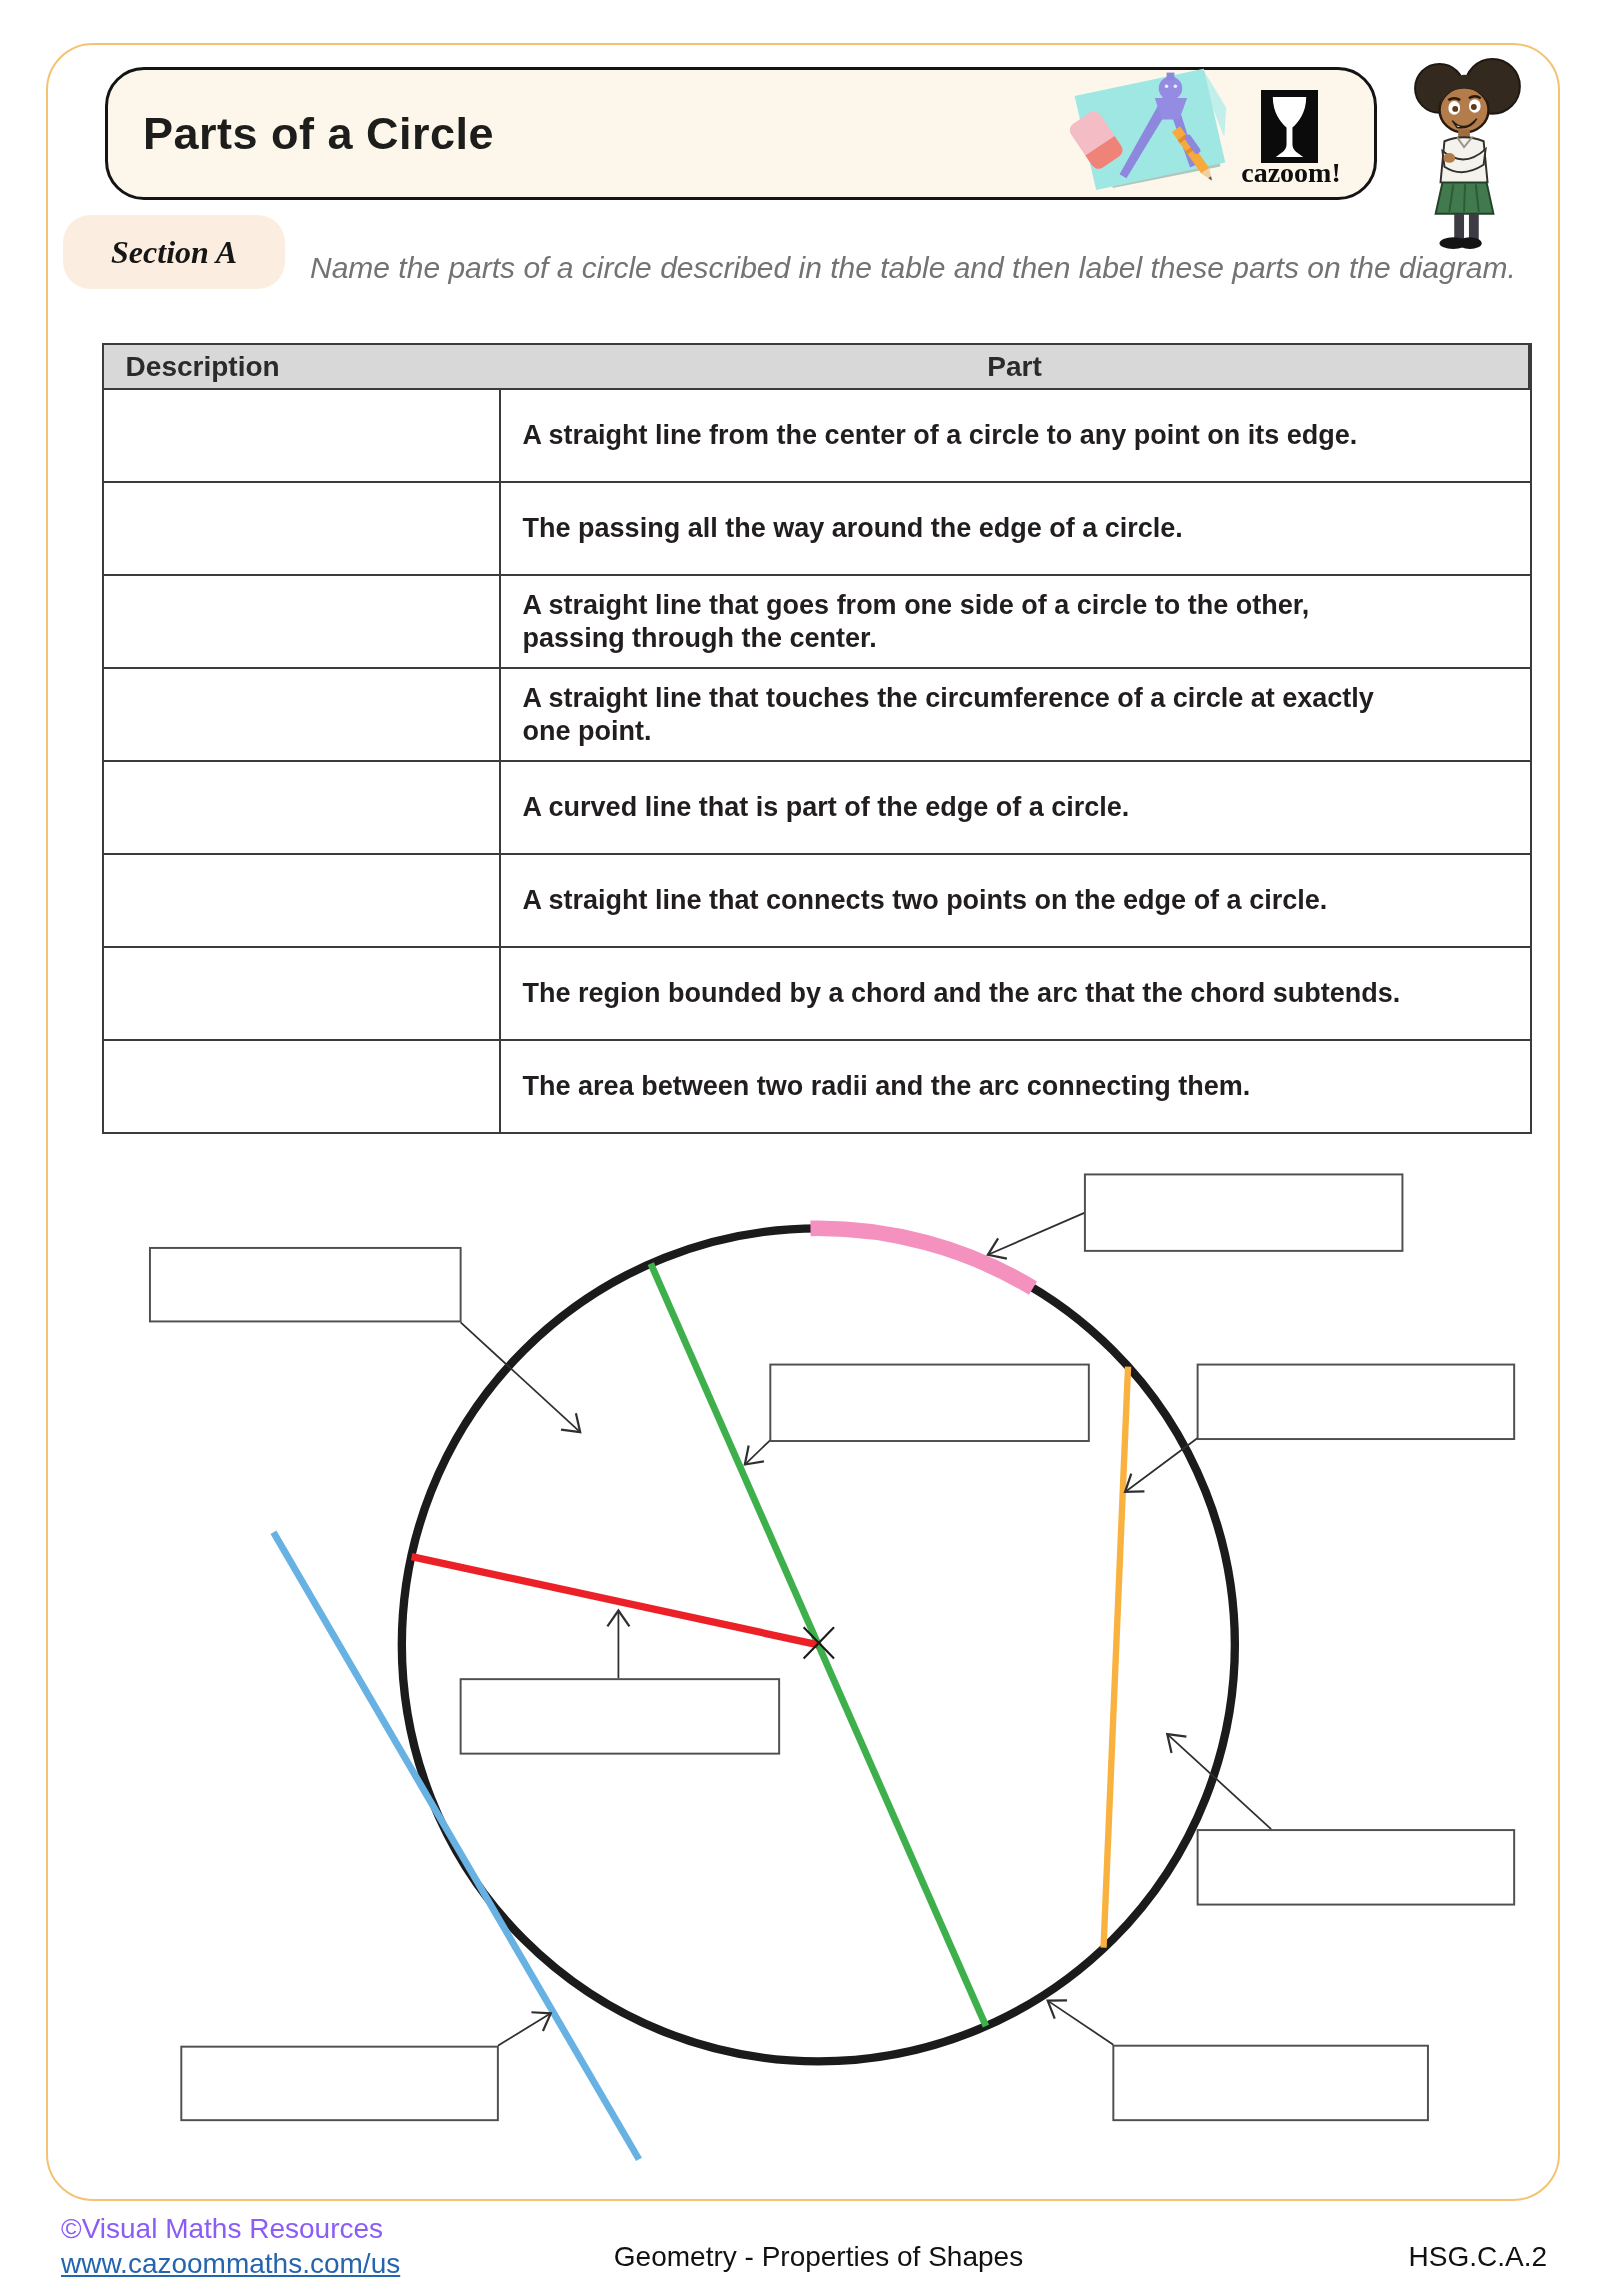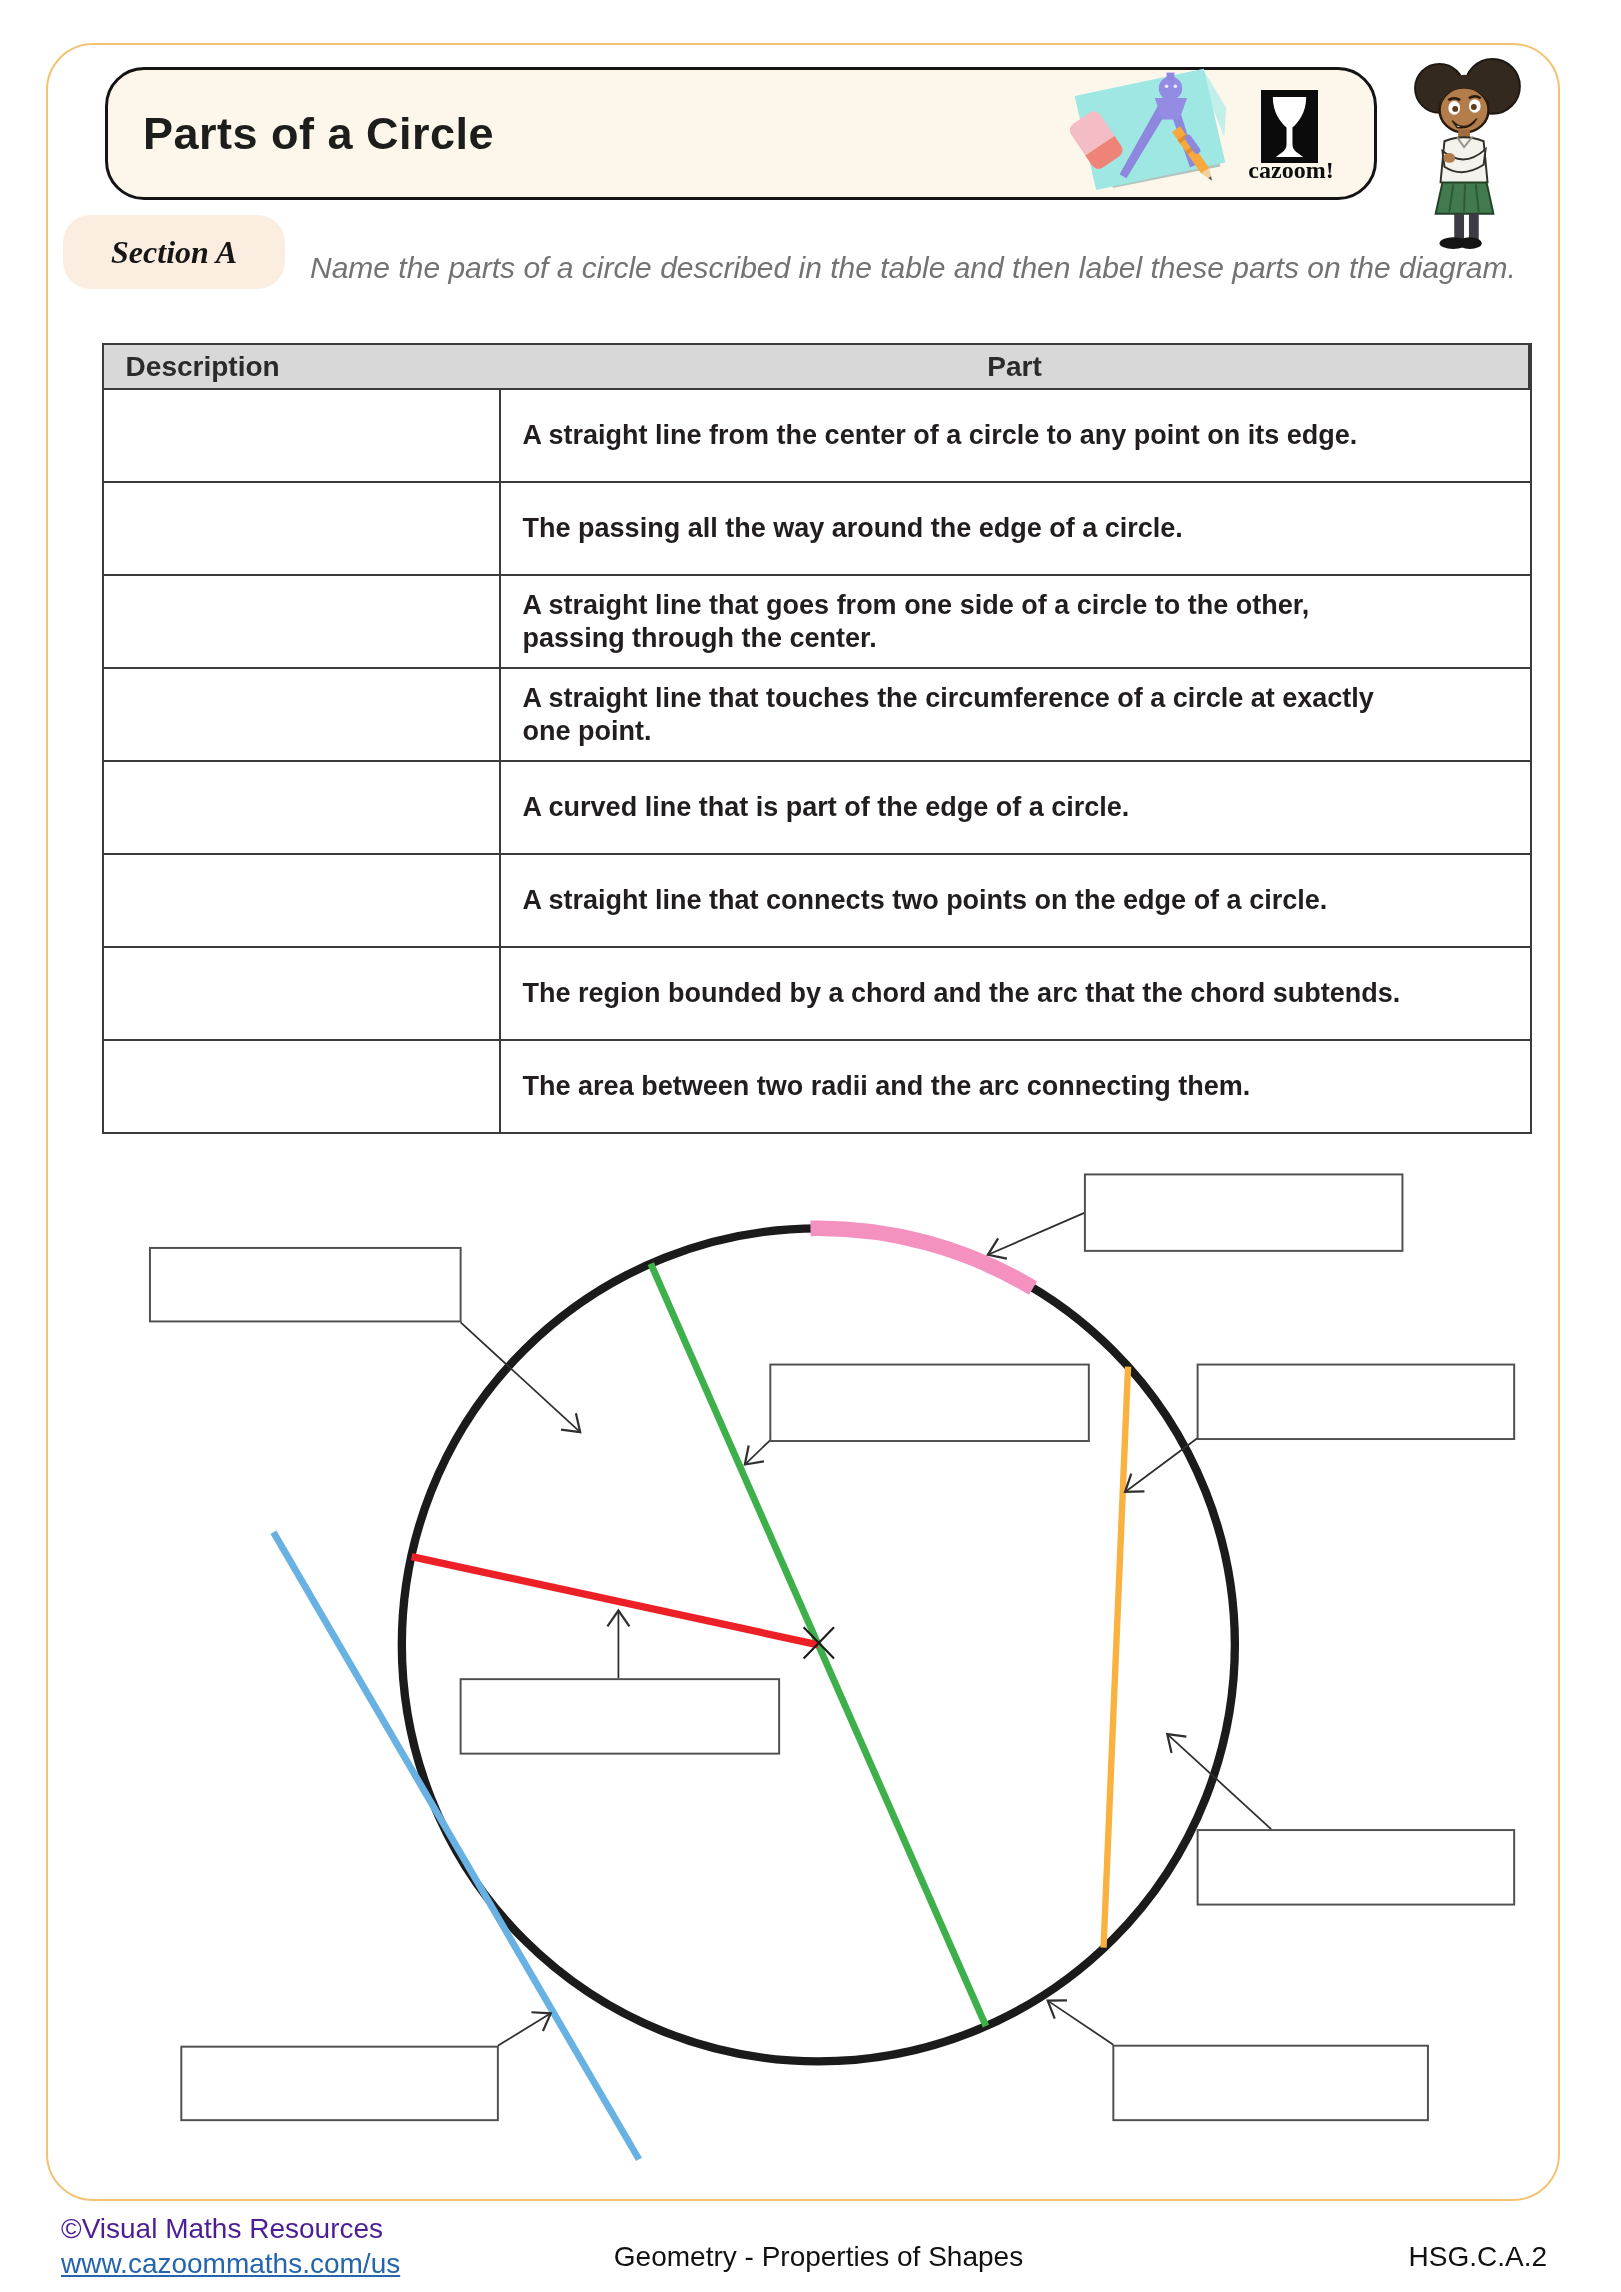--- a/index.html
+++ b/index.html
@@ -7,38 +7,38 @@
         font-family:"Liberation Sans",sans-serif;}
   .page-border{position:absolute;left:46px;top:43px;width:1510px;height:2154px;
         border:2.9px solid #F3C373;border-radius:47px;}
   .header-box{position:absolute;left:105px;top:67px;width:1266px;height:127px;
         background:#FDF7EB;border:3.4px solid #141414;border-radius:39px;}
   .title{position:absolute;left:35px;top:0;height:112px;line-height:127px;
         font-size:45px;font-weight:bold;color:#1D1D1B;letter-spacing:0.5px;white-space:nowrap;}
   .stationery{position:absolute;left:1057px;top:47px;width:181px;height:149px;}
   .logo-box{position:absolute;left:1261px;top:90px;width:57px;height:73px;background:#0B0B0B;}
   .brand{position:absolute;left:1215px;top:157px;width:152px;text-align:center;
-        font-family:"Liberation Serif",serif;font-weight:bold;font-size:24px;color:#0F0F0F;}
+        font-family:"Liberation Serif",serif;font-weight:bold;font-size:28px;color:#0F0F0F;}
   .girl{position:absolute;left:1408px;top:57px;width:116px;height:194px;}
   .section-label{position:absolute;left:63px;top:215px;width:222px;height:74px;background:#FBEEE1;
         border-radius:27.4px;text-align:center;line-height:74px;
         font-family:"Liberation Serif",serif;font-style:italic;font-weight:bold;font-size:32px;color:#161616;}
   .instruction{position:absolute;left:310px;top:231px;width:1225px;height:74px;line-height:74px;
         font-family:Liberation Sans, sans-serif;font-style:italic;font-size:30px;color:#737373;white-space:nowrap;}
   .qtable{position:absolute;left:102px;top:343px;width:1426px;
         border:2.5px solid #3B3B3B;display:grid;grid-template-columns:397px 1fr;
         grid-template-rows:43px repeat(8,93px);}
   .cell{border-top:2px solid #3B3B3B;display:flex;align-items:center;}
   .cell.first{border-top:none;}
   .part-col{border-right:2px solid #3B3B3B;justify-content:center;}
   .head{background:#D8D8D8;font-weight:bold;font-size:28px;color:#2B2B2B;}
   .desc-col{padding-left:21.6px;padding-right:25.5px;font-weight:bold;font-size:27px;color:#221E1F;
         line-height:33px;white-space:pre-line;}
   .diagram{position:absolute;left:0;top:0;width:1621px;height:2293px;}
-  .footer-copy{position:absolute;left:61px;top:2213px;font-size:28px;color:#4c1d95;}
+  .footer-copy{position:absolute;left:61px;top:2213px;font-size:28px;color:#8b5cf6;}
   .footer-url{position:absolute;left:61px;top:2248px;font-size:28px;color:#2565AE;text-decoration:underline;}
   .footer-center{position:absolute;left:0;top:2241px;width:1637px;text-align:center;font-size:28px;color:#111;}
   .footer-code{position:absolute;right:74px;top:2241px;font-size:28px;color:#111;}
 </style>
 </head>
 <body>
 
 <div class="page">
   <div class="page-border"></div>
 

